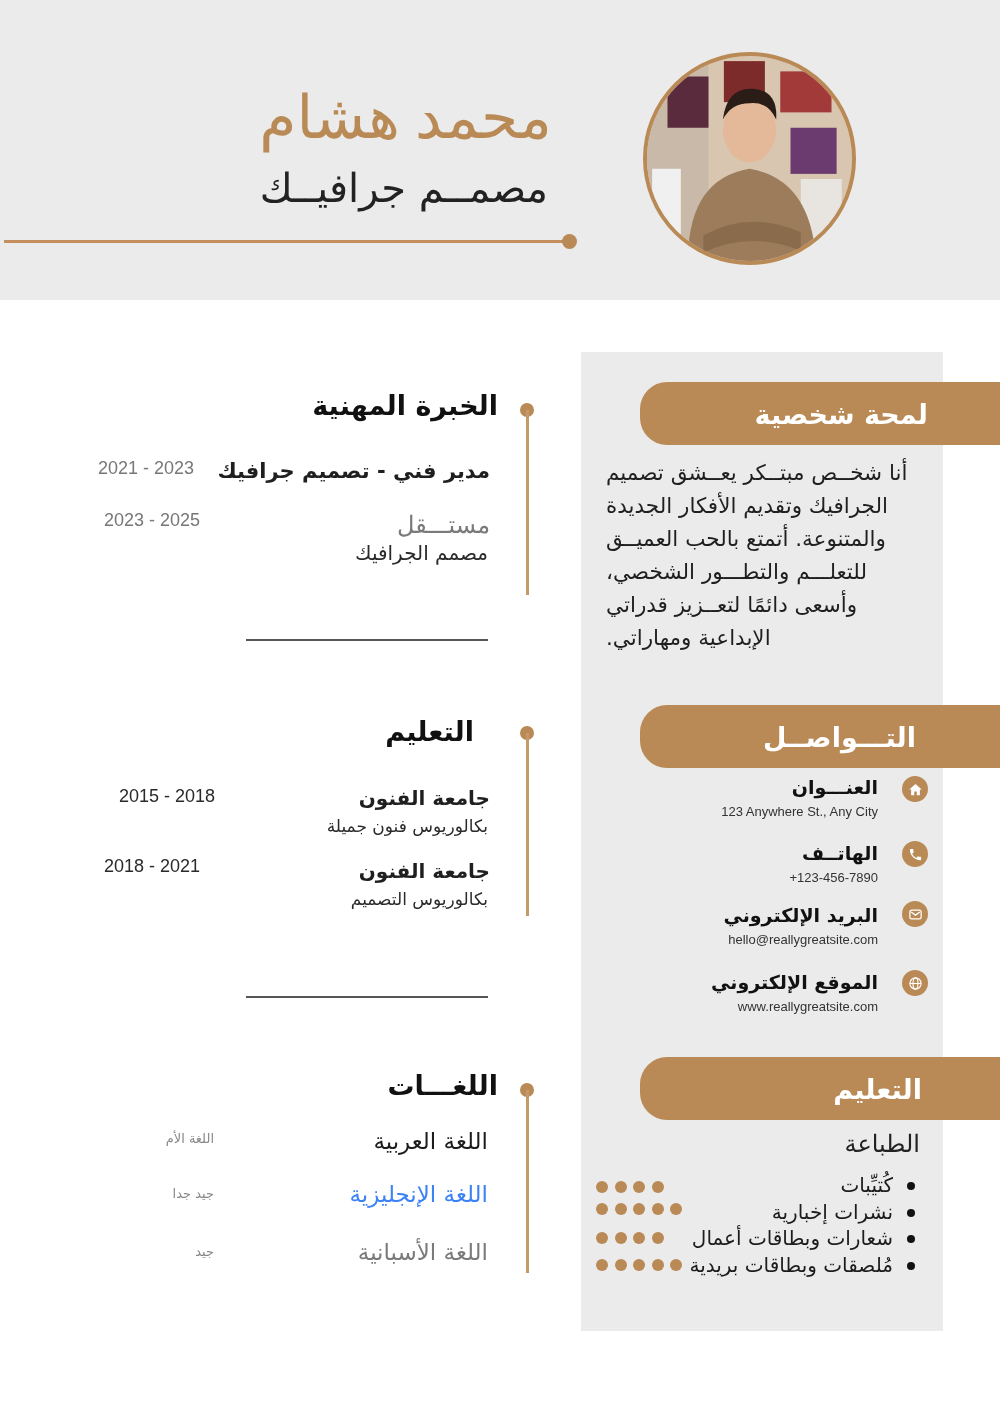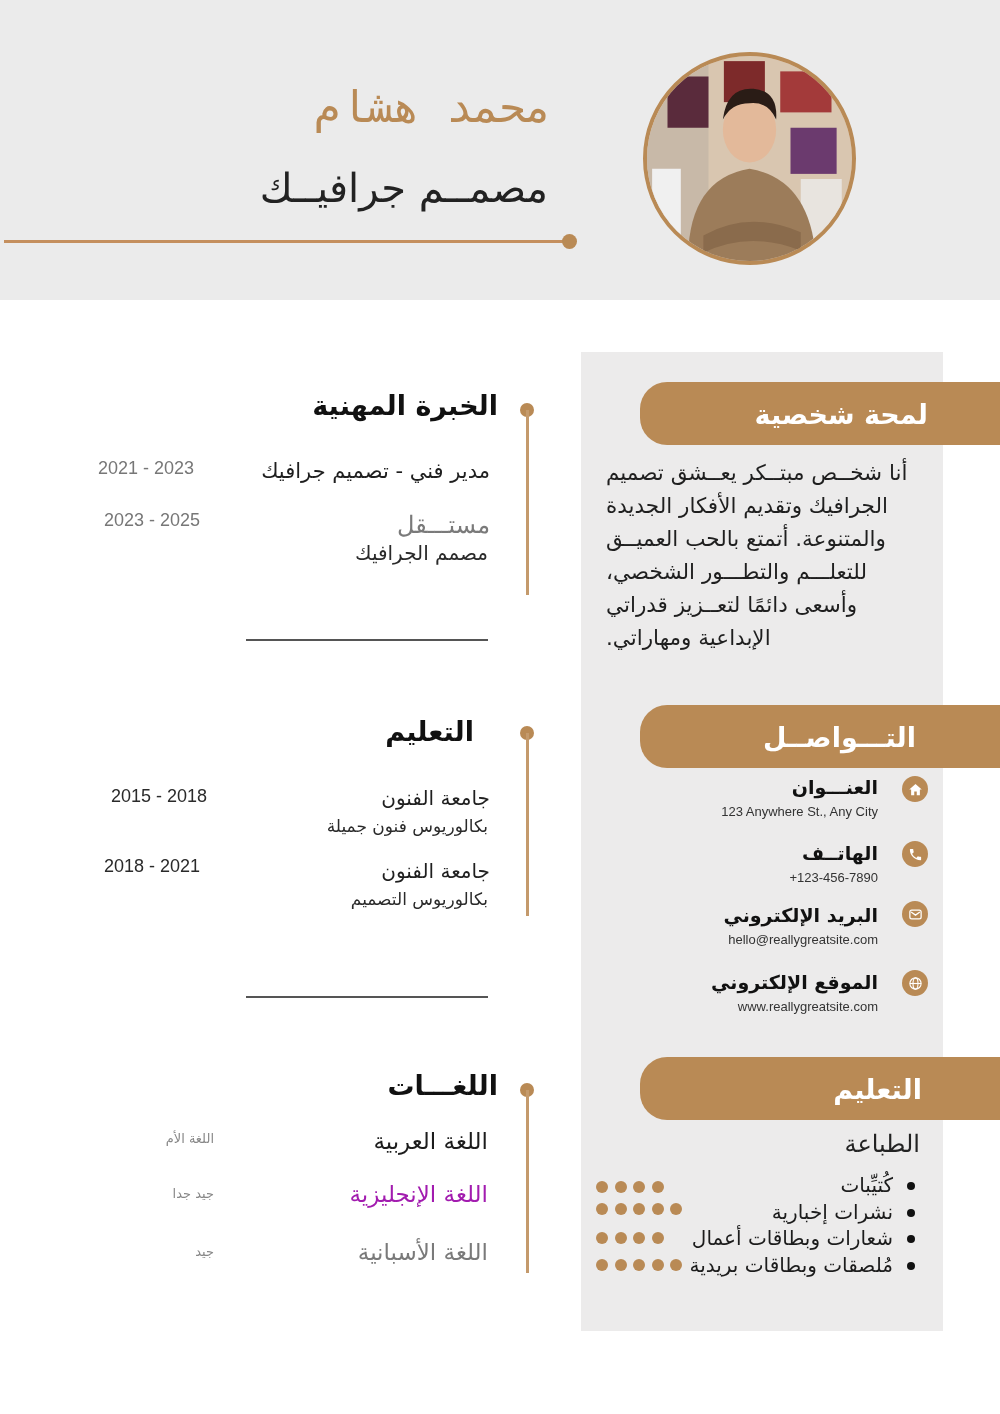--- a/index.html
+++ b/index.html
@@ -1,20 +1,20 @@
 <!DOCTYPE html>
 <html lang="ar" dir="rtl"><head>
 <meta charset="utf-8">
 <style>
   * { box-sizing: border-box; margin: 0; padding: 0; }
   html, body { width: 1000px; height: 1414px; background: #ffffff; overflow: hidden; }
   body { position: relative; font-family: "DejaVu Sans", "Liberation Sans", sans-serif; color: #1a1a1a; }
 
   .header-bg { position: absolute; left: 0; top: 0; width: 1000px; height: 300px; background: #ebebeb; }
-  .name { position: absolute; right: 448px; top: 88px; font-size: 44px; font-weight: 300; color: #b98a55; white-space: nowrap; letter-spacing: 1px; font-family: Liberation Mono, monospace; line-height: 1; }
+  .name { position: absolute; right: 448px; top: 88px; font-size: 60px; font-weight: 300; color: #b98a55; white-space: nowrap; letter-spacing: 1px; font-family: Liberation Serif, serif; line-height: 1; }
   .job-title { position: absolute; right: 452px; top: 168px; font-size: 40px; font-weight: 300; color: #222; white-space: nowrap; line-height: 1; font-family: "DejaVu Sans", sans-serif; }
   .header-line { position: absolute; left: 4px; top: 240px; width: 564px; height: 3px; background: #c48f5e; }
   .header-dot { position: absolute; left: 562px; top: 234px; width: 15px; height: 15px; border-radius: 50%; background: #b98a55; }
 
   .photo { position: absolute; left: 643px; top: 52px; width: 213px; height: 213px; border-radius: 50%; border: 4px solid #b98a55; overflow: hidden; background: #caa27a; }
   .photo svg { width: 100%; height: 100%; display: block; }
 
   .sidebar { position: absolute; left: 581px; top: 352px; width: 362px; height: 979px; background: #ecebeb; }
   .pill { position: absolute; left: 640px; width: 360px; height: 63px; background: #b98a55; border-radius: 27px 0 0 27px; }
   .pill-label { position: absolute; right: 72px; top: 50%; transform: translateY(-50%); color: #fff; font-weight: bold; font-size: 27px; white-space: nowrap; font-family: "DejaVu Sans", sans-serif; }
@@ -34,21 +34,21 @@
 
   .dots { position: absolute; left: 596px; top: 1181px; }
   .dot-row { position: absolute; left: 0; display: flex; gap: 6.5px; }
   .dot-row span { display: block; width: 12px; height: 12px; border-radius: 50%; background: #b98a55; }
 
   .section-title { position: absolute; right: 502px; font-size: 27px; font-weight: bold; color: #111; white-space: nowrap; }
   .timeline-dot { position: absolute; left: 520px; width: 14px; height: 14px; border-radius: 50%; background: #b98a55; }
   .timeline-line { position: absolute; left: 525.5px; width: 3px; background: #c49a6c; }
   .divider { position: absolute; left: 246px; width: 242px; height: 2px; background: #555; }
 
-  .entry-title { position: absolute; right: 510px; font-size: 21px; color: #1f1f1f; white-space: nowrap; line-height: 28px; }
+  .entry-title { position: absolute; right: 510px; font-size: 21px; color: #1f1f1f; white-space: nowrap; line-height: 28px; font-weight: bold; }
   .entry-title.muted { color: #7a7a7a; font-weight: 300; }
   .entry-sub { position: absolute; right: 512px; font-size: 17px; color: #2a2a2a; white-space: nowrap; }
   .entry-date { position: absolute; font-size: 18px; color: #777; white-space: nowrap; direction: ltr; font-family: "Liberation Sans", sans-serif; }
   .entry-date.dark { color: #2a2a2a; }
 
   .lang-name { position: absolute; right: 512px; font-size: 23px; white-space: nowrap; }
   .lang-level { position: absolute; right: 786px; font-size: 13px; color: #888; white-space: nowrap; }
 </style>
 </head>
 <body>
@@ -181,32 +181,32 @@
 <div class="entry-date" style="left:104px;top:510px;">2023 - 2025</div>
 
 <div class="divider" style="top:639px;"></div>
 
 <div class="timeline-dot" style="top:726px;"></div>
 <div class="timeline-line" style="top:733px;height:183px;"></div>
 <div class="section-title" style="top:716px;right:526px;">التعليم</div>
 
 <div class="entry-title" style="top:784px;font-size:20px;">جامعة الفنون</div>
 <div class="entry-sub" style="top:816px;">بكالوريوس فنون جميلة</div>
-<div class="entry-date dark" style="left:111px;top:786px;">2015 - 2018</div>
+<div class="entry-date dark" style="left:119px;top:786px;">2015 - 2018</div>
 
 <div class="entry-title" style="top:857px;font-size:20px;">جامعة الفنون</div>
 <div class="entry-sub" style="top:889px;">بكالوريوس التصميم</div>
 <div class="entry-date dark" style="left:104px;top:856px;">2018 - 2021</div>
 
 <div class="divider" style="top:996px;"></div>
 
 <div class="timeline-dot" style="top:1083px;"></div>
 <div class="timeline-line" style="top:1090px;height:183px;"></div>
 <div class="section-title" style="top:1070px;">اللغـــات</div>
 
 <div class="lang-name" style="top:1128px;color:#1c1c1c;">اللغة العربية</div>
 <div class="lang-level" style="top:1131px;">اللغة الأم</div>
 
-<div class="lang-name" style="top:1181px;color:#a21caf;">اللغة الإنجليزية</div>
+<div class="lang-name" style="top:1181px;color:#3b82f6;">اللغة الإنجليزية</div>
 <div class="lang-level" style="top:1186px;">جيد جدا</div>
 
 <div class="lang-name" style="top:1239px;color:#7a7a7a;margin-left:20px;">اللغة الأسبانية</div>
 <div class="lang-level" style="top:1244px;">جيد</div>
 
 </body></html>

